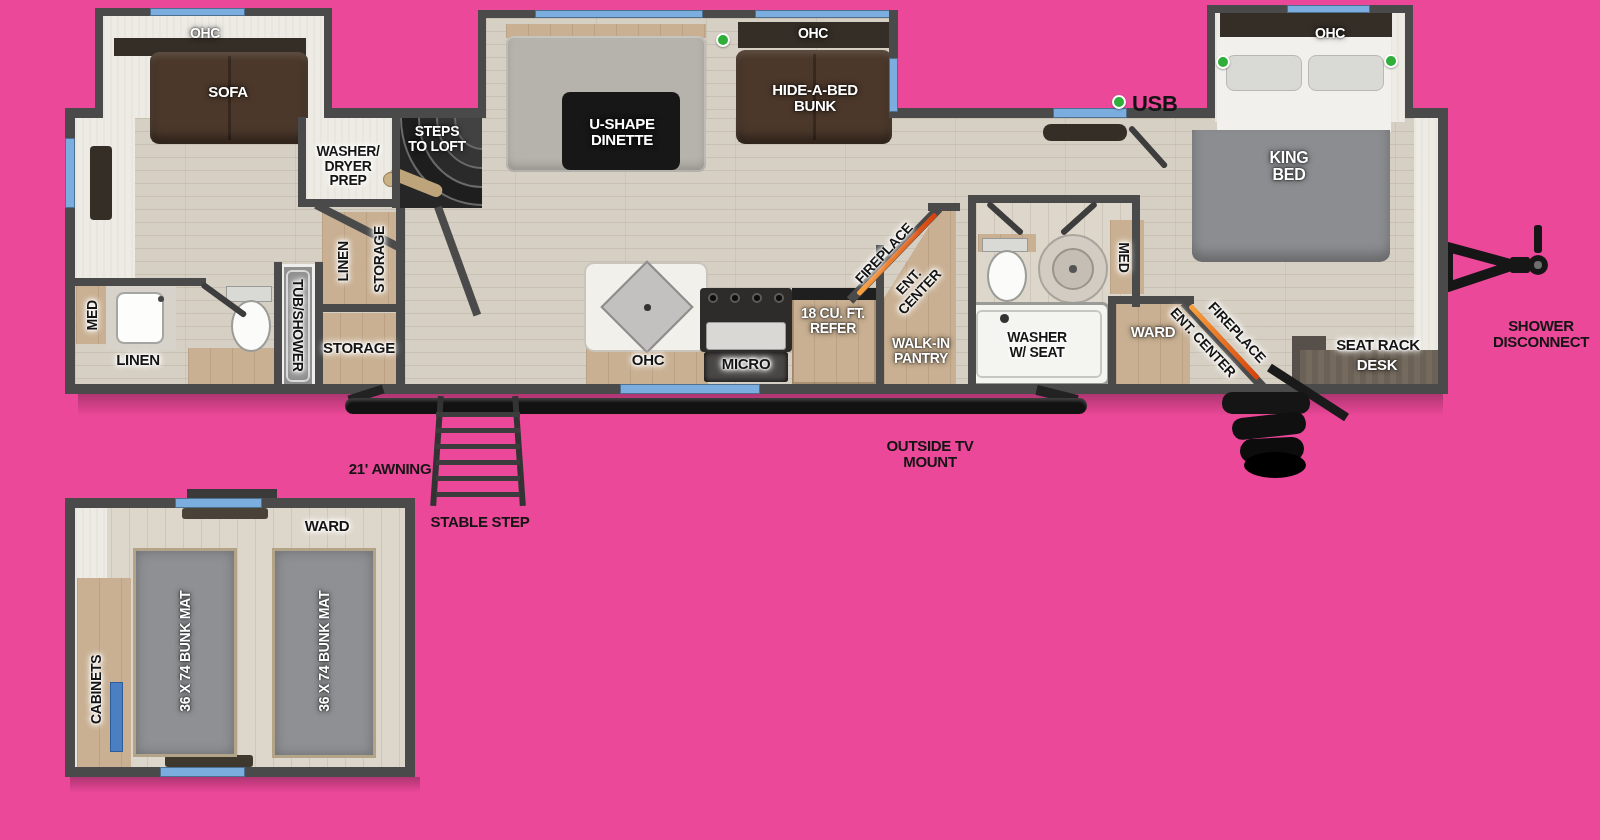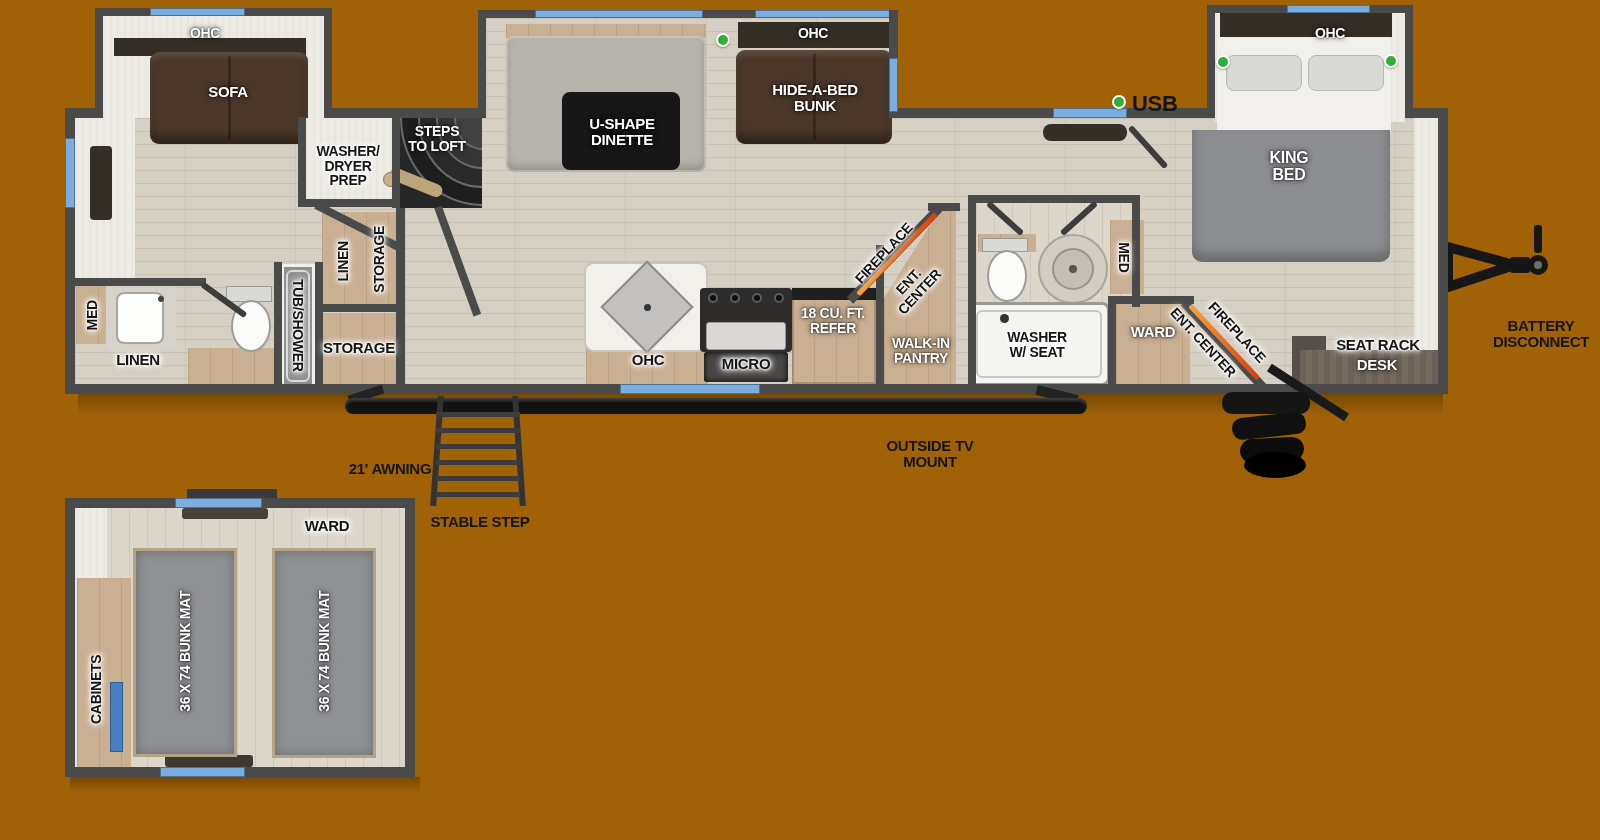--- a/index.html
+++ b/index.html
@@ -1,17 +1,17 @@
 <!DOCTYPE html>
 <html><head>
 <meta charset="utf-8">
 <style>
   *{box-sizing:border-box}
   body{margin:0;background:#fff}
-  #plan{position:relative;width:1600px;height:840px;background:#a16207;font-family:"Liberation Sans",sans-serif;overflow:hidden}
+  #plan{position:relative;width:1600px;height:840px;background:#ec4899;font-family:"Liberation Sans",sans-serif;overflow:hidden}
   .abs{position:absolute}
   .w{background:#4a4a4a}
   .wn{background:#7badde;box-shadow:inset 0 0 0 1px rgba(40,60,80,.55)}
   .f{background-color:#d6cfc3;background-image:repeating-linear-gradient(180deg,rgba(108,92,70,.13) 0 1px,rgba(0,0,0,0) 1px 13px),repeating-linear-gradient(90deg,rgba(108,92,70,.09) 0 1px,rgba(0,0,0,0) 1px 110px)}
   .f2{background-color:#ddd6ca;background-image:repeating-linear-gradient(90deg,rgba(108,92,70,.13) 0 1px,rgba(0,0,0,0) 1px 18px)}
   .wh{background:#edebe4;background-image:repeating-linear-gradient(90deg,rgba(0,0,0,.025) 0 2px,rgba(0,0,0,0) 2px 7px)}
   .tn{background:#c9b092;background-image:repeating-linear-gradient(90deg,rgba(90,62,30,.12) 0 1px,rgba(0,0,0,0) 1px 22px)}
   .dk{background:#352e27}
   .sofa{background:#4b382b;border-radius:9px;box-shadow:inset 0 4px 6px rgba(255,255,255,.12),inset 0 -8px 10px rgba(0,0,0,.38)}
   .gray{background:#b6b3ac;box-shadow:inset 0 0 0 2px rgba(255,255,255,.25),inset 0 -6px 8px rgba(0,0,0,.18)}
@@ -242,21 +242,21 @@
   <div class="abs lbl s14" style="left:834px;top:246px;width:100px;transform:rotate(-47deg)">FIREPLACE</div>
   <div class="abs lbl s14" style="left:884px;top:272px;width:60px;transform:rotate(-47deg)">ENT. CENTER</div>
   <div class="abs lbl lw s14" style="left:886px;top:336px;width:70px">WALK-IN PANTRY</div>
   <div class="abs lbl s14" style="left:998px;top:330px;width:78px">WASHER W/ SEAT</div>
   <div class="abs lbl s14" style="left:1094px;top:250px;width:60px;transform:rotate(90deg)">MED</div>
   <div class="abs lbl lw" style="left:1122px;top:324px;width:62px">WARD</div>
   <div class="abs lbl s14" style="left:1148px;top:335px;width:110px;transform:rotate(47deg)">ENT. CENTER</div>
   <div class="abs lbl s14" style="left:1187px;top:325px;width:100px;transform:rotate(47deg)">FIREPLACE</div>
   <div class="abs lbl" style="left:1330px;top:337px;width:96px">SEAT RACK</div>
   <div class="abs lbl lw" style="left:1346px;top:357px;width:62px">DESK</div>
-  <div class="abs lbl lp" style="left:1484px;top:318px;width:114px">BATTERY DISCONNECT</div>
+  <div class="abs lbl lp" style="left:1484px;top:318px;width:114px">SHOWER DISCONNECT</div>
   <div class="abs lbl lp" style="left:342px;top:461px;width:96px">21' AWNING</div>
   <div class="abs lbl lp" style="left:430px;top:514px;width:100px">STABLE STEP</div>
   <div class="abs lbl lp" style="left:884px;top:438px;width:92px">OUTSIDE TV MOUNT</div>
   <div class="abs lbl" style="left:298px;top:518px;width:58px">WARD</div>
   <div class="abs lbl s14" style="left:46px;top:682px;width:100px;transform:rotate(-90deg)">CABINETS</div>
   <div class="abs lbl lw s14" style="left:108px;top:644px;width:154px;transform:rotate(-90deg)">36 X 74 BUNK MAT</div>
   <div class="abs lbl lw s14" style="left:247px;top:644px;width:154px;transform:rotate(-90deg)">36 X 74 BUNK MAT</div>
 
 </div>
 

